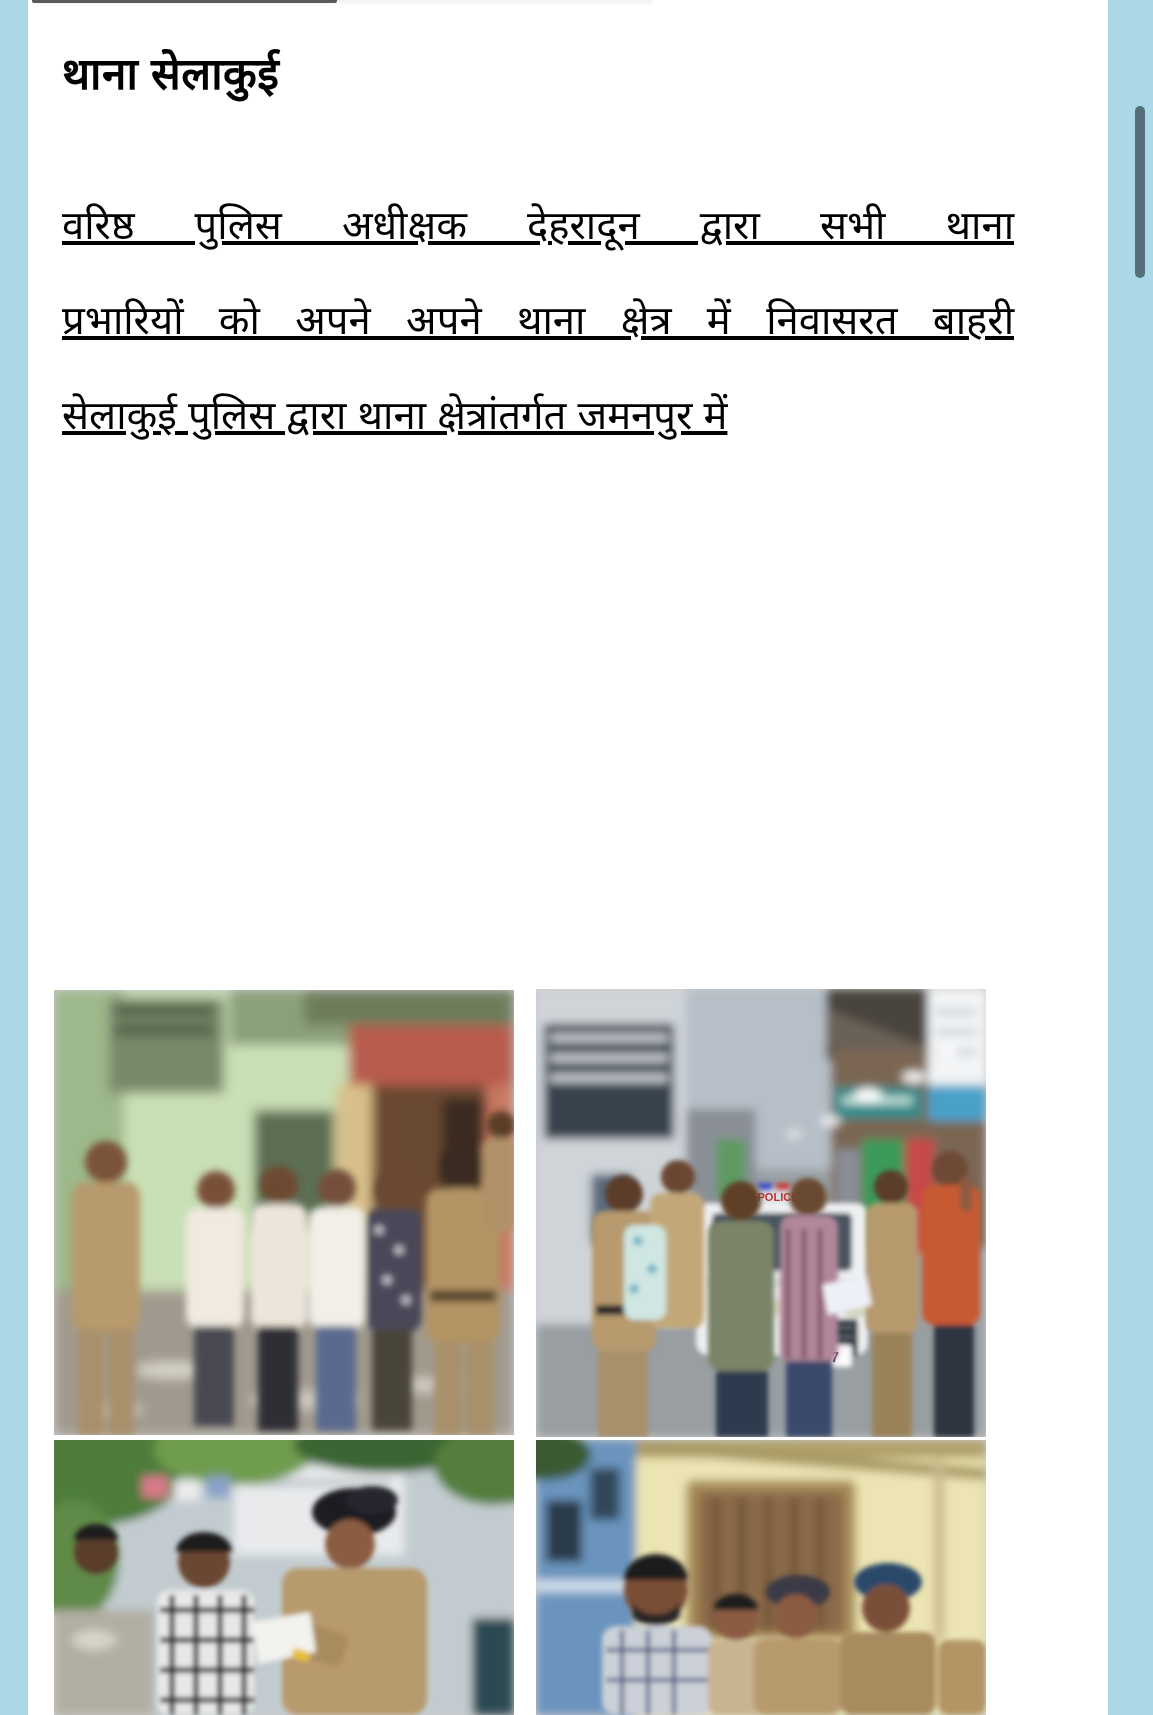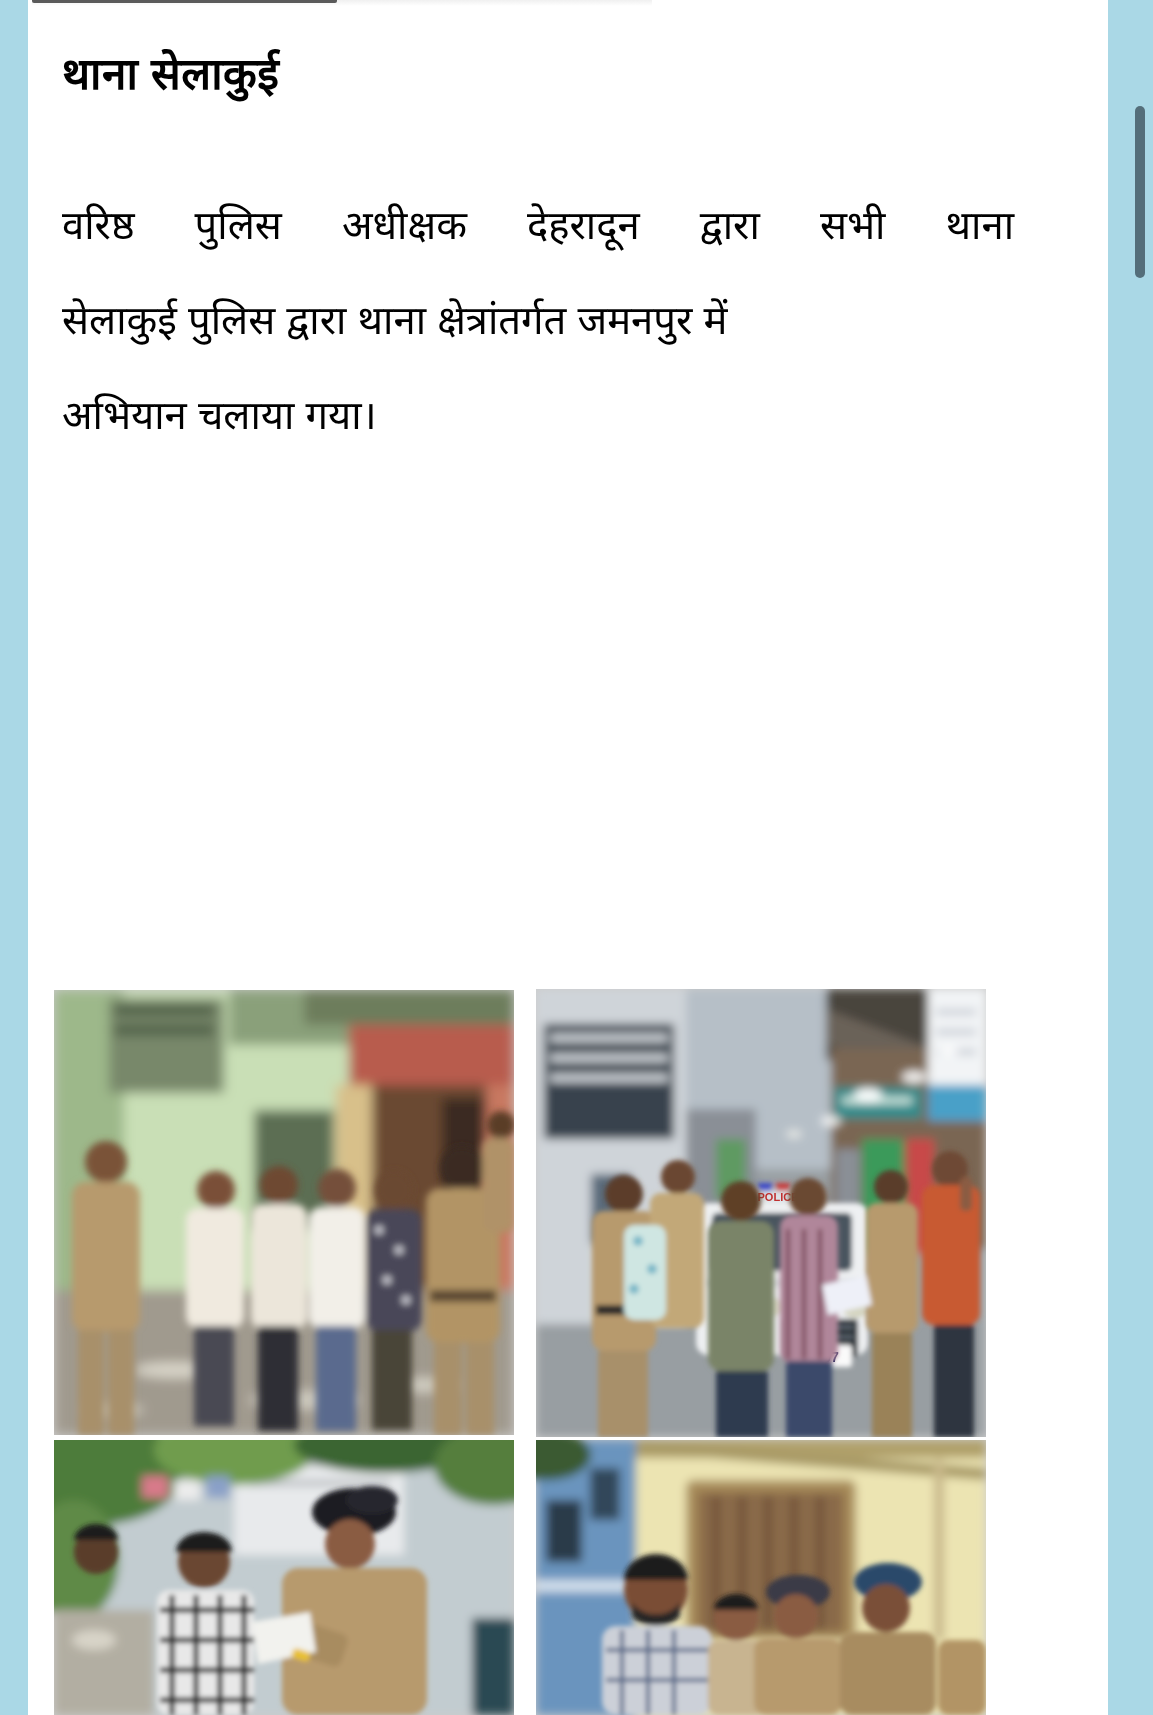--- a/index.html
+++ b/index.html
@@ -27,21 +27,21 @@
   .top-line{
     position:absolute;left:4px;top:0;width:305px;height:3px;
     background:#3f3f3f;border-radius:0 0 2px 2px;opacity:.85;
   }
   .post-title{
     position:absolute;left:34px;top:42px;margin:0;
     font-size:44px;font-weight:bold;color:var(--text);
     letter-spacing:0.5px;white-space:nowrap;
   }
   .post-body{
-    position:absolute;left:34px;top:178px;width:952px;color:var(--text);
+    position:absolute;left:34px;top:178px;width:952px;color:var(--text);text-decoration:underline;
   }
   .bline{
     font-size:40px;line-height:95px;height:95px;white-space:nowrap;
     text-align:justify;
   }
   .bline.stretch{
     white-space:normal;
     text-align:justify;
     text-align-last:justify;
   }
@@ -67,22 +67,22 @@
 <div class="page">
   <div class="card">
 
     <div class="top-smudge"></div>
     <div class="top-line"></div>
 
     <h1 class="post-title">थाना सेलाकुई</h1>
 
     <div class="post-body">
       <div class="bline stretch">वरिष्ठ पुलिस अधीक्षक देहरादून द्वारा सभी थाना</div>
+      <div class="bline stretch">प्रभारियों को अपने अपने थाना क्षेत्र में निवासरत बाहरी</div>
       <div class="bline short">सेलाकुई पुलिस द्वारा थाना क्षेत्रांतर्गत जमनपुर में</div>
-      <div class="bline short">अभियान चलाया गया।</div>
     </div>
 
     <figure class="photo" id="photo-1" role="img" style="margin:0;" aria-label="Police officers in khaki talking to young men outside a green building with red awning, evening street">
       <svg viewBox="0 0 460 445" preserveAspectRatio="none">
         <defs>
           <filter id="b6a" x="-20%" y="-20%" width="140%" height="140%">
               <feGaussianBlur stdDeviation="6"></feGaussianBlur>
             </filter>
           <filter id="b3a" x="-20%" y="-20%" width="140%" height="140%">
               <feGaussianBlur stdDeviation="3.5"></feGaussianBlur>

